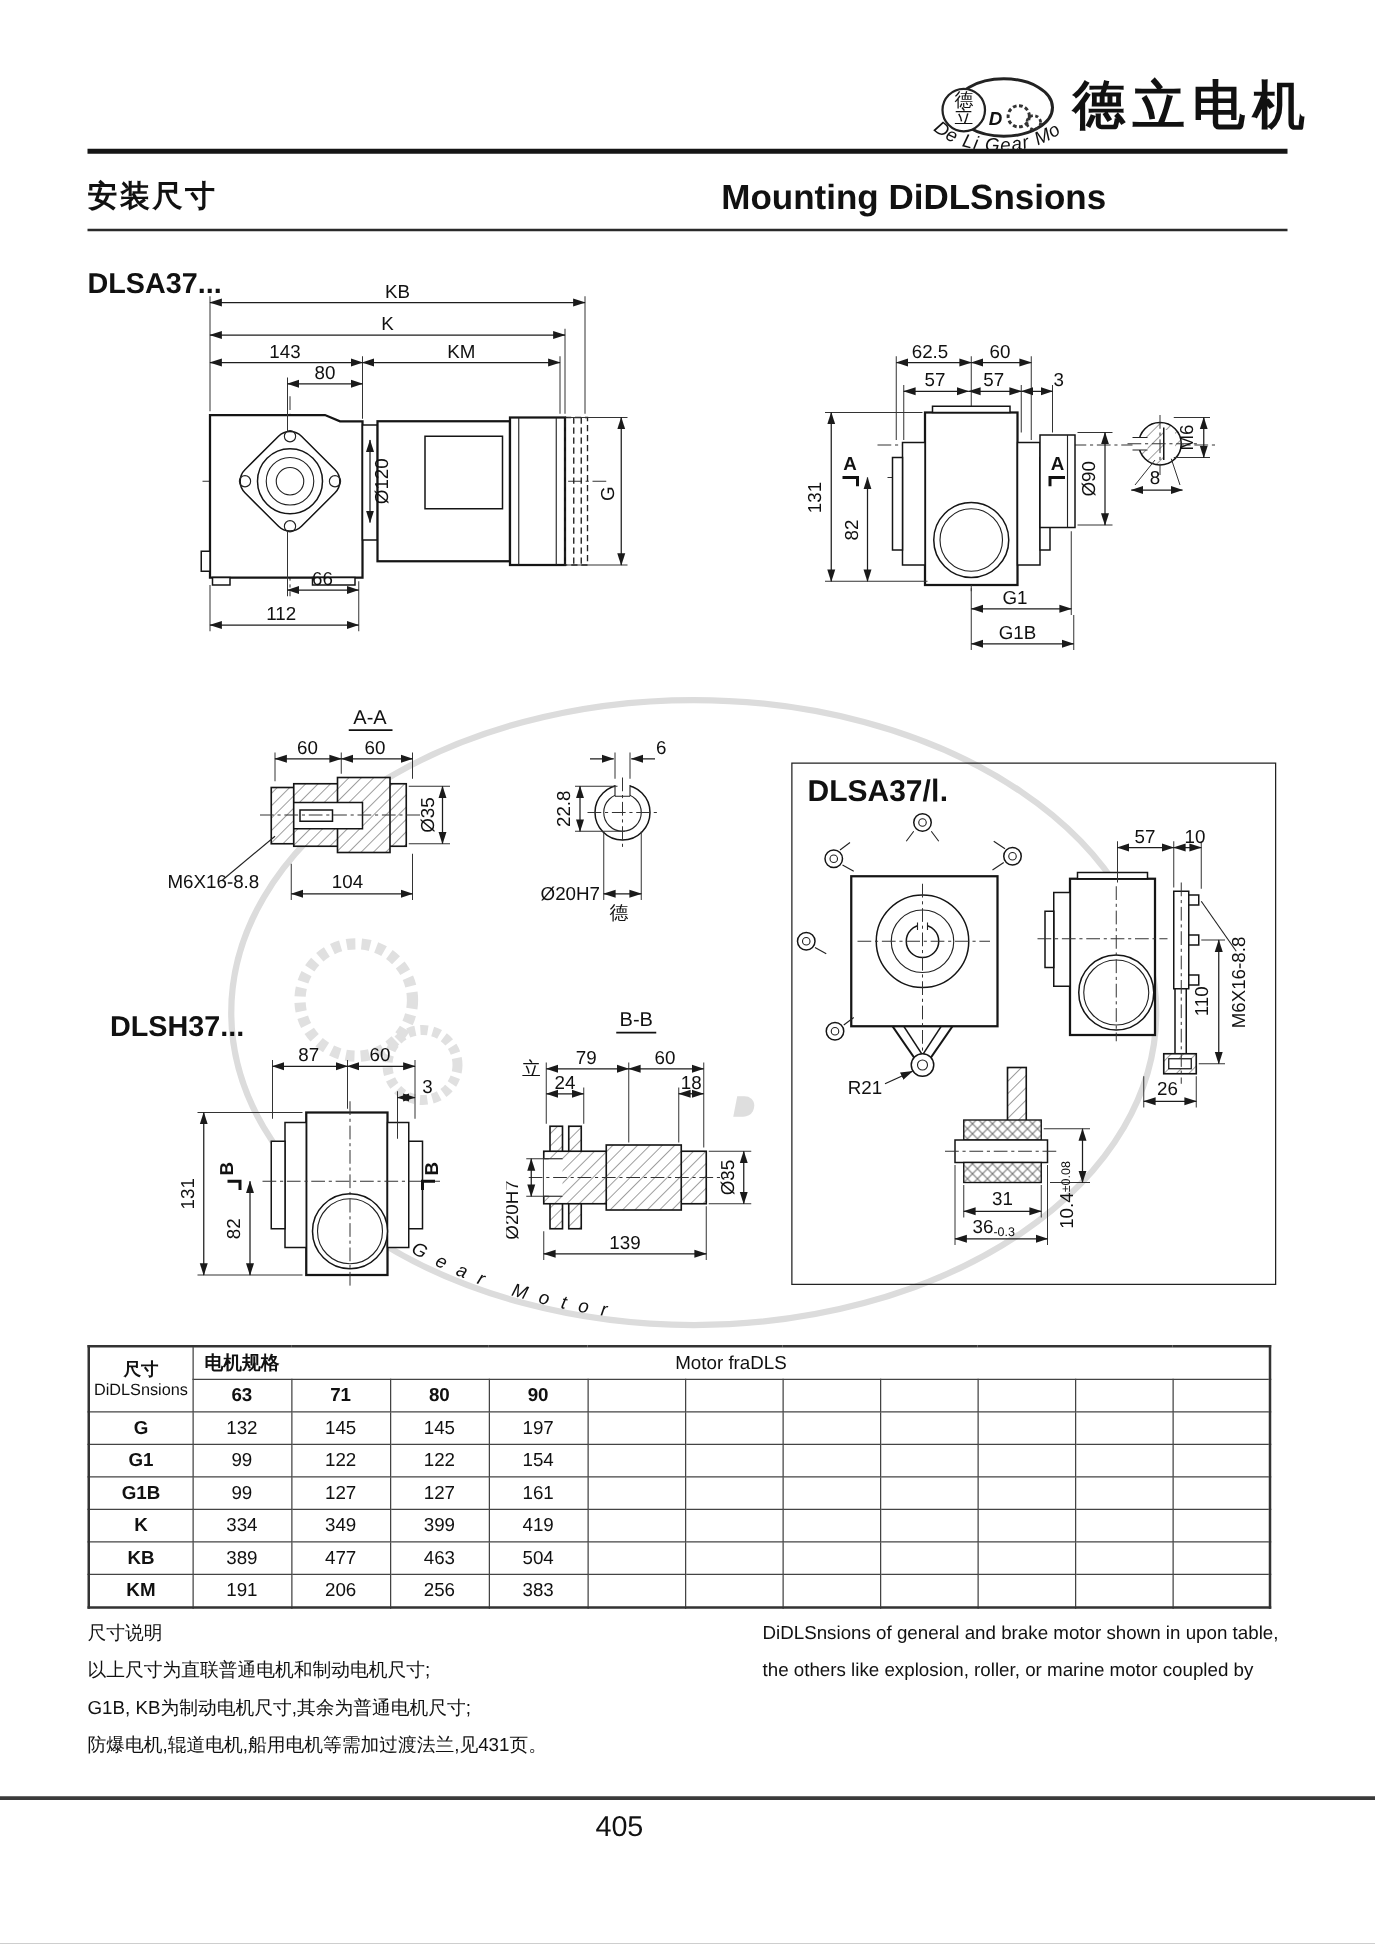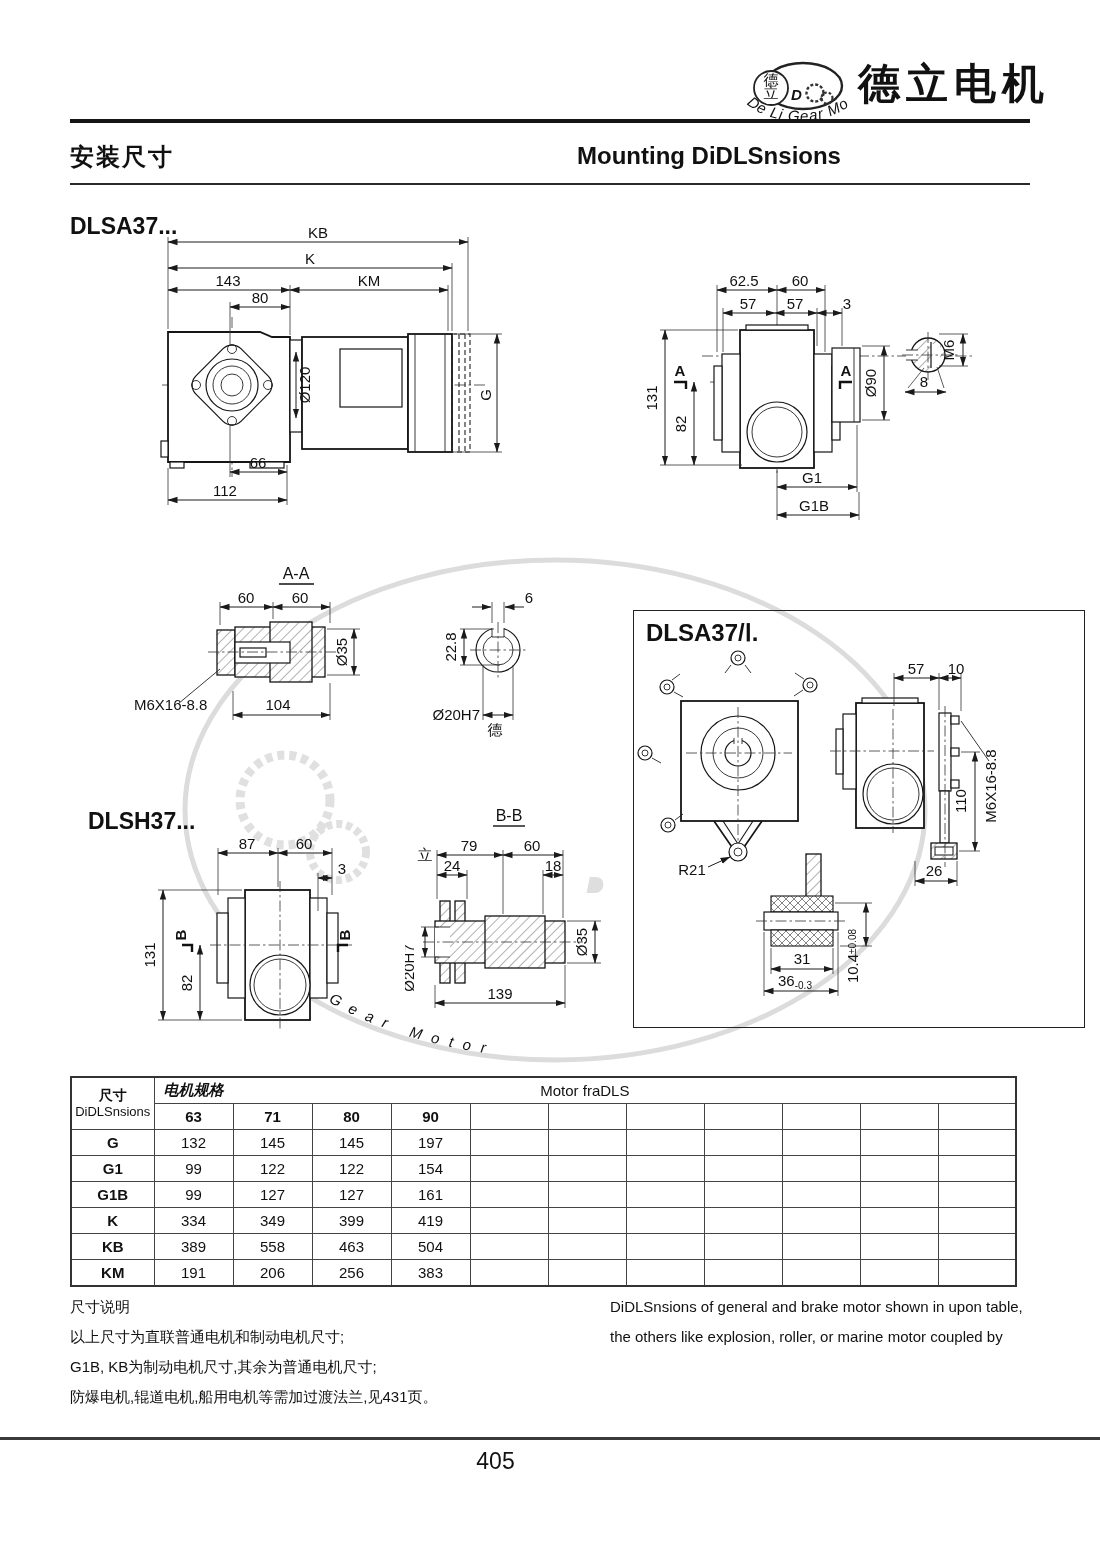--- a/index.html
+++ b/index.html
@@ -5,47 +5,47 @@
   html,body{margin:0;padding:0;background:#888;}
   .page{position:relative;width:1100px;height:1555px;background:#ffffff;margin:0 auto;
         font-family:"Liberation Sans",sans-serif;color:#111;overflow:hidden;}
   .abs{position:absolute;}
   
   .rule-thick{position:absolute;left:70px;width:960px;height:4px;background:#151515;}
   .rule-thin{position:absolute;left:70px;width:960px;height:2px;background:#2a2a2a;}
   .rule-bottom{position:absolute;left:0;width:1100px;height:3px;background:#3a3a3a;}
   
   .title-cn{font-size:24px;font-weight:bold;letter-spacing:2px;}
-  .title-en{font-size:24px;font-weight:bold;}
+  .title-en{font-size:28px;font-weight:bold;}
   .sec-title{font-size:23px;font-weight:bold;font-style:italic;}
   .brand{font-size:42px;font-weight:bold;letter-spacing:6px;font-family:"DejaVu Serif","Liberation Serif",serif;}
   
   svg text{font-family:"Liberation Sans",sans-serif;font-size:15px;fill:#111;}
   .dim{stroke:#1d1d1d;stroke-width:1;fill:none;marker-start:url(#arr);marker-end:url(#arr);}
   .de{stroke:#1d1d1d;stroke-width:1;fill:none;marker-end:url(#arr);}
   .ext{stroke:#333;stroke-width:0.8;fill:none;}
   .out{stroke:#151515;stroke-width:1.8;fill:#fff;}
   .out2{stroke:#151515;stroke-width:1.2;fill:#fff;}
   .thin{stroke:#222;stroke-width:0.9;fill:none;}
   .cl{stroke:#333;stroke-width:0.8;fill:none;stroke-dasharray:11 3 2.5 3;}
   .dashl{stroke:#222;stroke-width:1.1;fill:none;stroke-dasharray:5 3;}
   .hfill{fill:url(#hatch);stroke:#151515;stroke-width:1.3;}
   .xfill{fill:url(#xhatch);stroke:#151515;stroke-width:1.1;}
   .ttl{font-size:16px;}
   
-  .ibox{position:absolute;left:633px;top:610px;width:452px;height:418px;
+  .ibox{position:absolute;left:633px;top:610px;width:388px;height:418px;
         border:1.6px solid #222;box-sizing:border-box;background:transparent;}
   .ibox-title{position:absolute;left:12px;top:8px;font-size:24px;font-weight:bold;}
   
   .dimtable{border-collapse:collapse;border:2px solid #333;table-layout:fixed;}
   .dimtable td{border:1px solid #444;height:25px;text-align:center;font-size:15px;padding:0;
                overflow:hidden;white-space:nowrap;}
   .dimtable .b{font-weight:bold;}
   .hdr1{position:relative;}
-  .hdr1 .zh{position:absolute;left:9px;top:3px;font-weight:bold;font-style:italic;}
+  .hdr1 .zh{position:absolute;left:9px;top:3px;font-weight:bold;}
   .hdr1 .en{display:block;text-align:center;}
   
   .notes{font-size:15px;line-height:30px;}
   .notes .nt{font-weight:normal;}
   .notes-en .nt{font-weight:bold;}
   .pagenum{position:absolute;left:0;top:1448px;width:991px;text-align:center;font-size:23px;}
   .wm{position:absolute;left:0;top:0;z-index:0;}
   .fg{position:relative;z-index:1;}
 </style>
 </head>
@@ -575,21 +575,21 @@
             <td></td>
             <td></td>
       <td></td>
             <td></td>
             <td></td>
             <td></td>
     </tr>
     <tr>
       <td class="b">KB</td>
       <td>389</td>
-      <td>558</td>
+      <td>477</td>
       <td>463</td>
       <td>504</td>
       <td></td>
             <td></td>
             <td></td>
       <td></td>
             <td></td>
             <td></td>
             <td></td>
     </tr>

